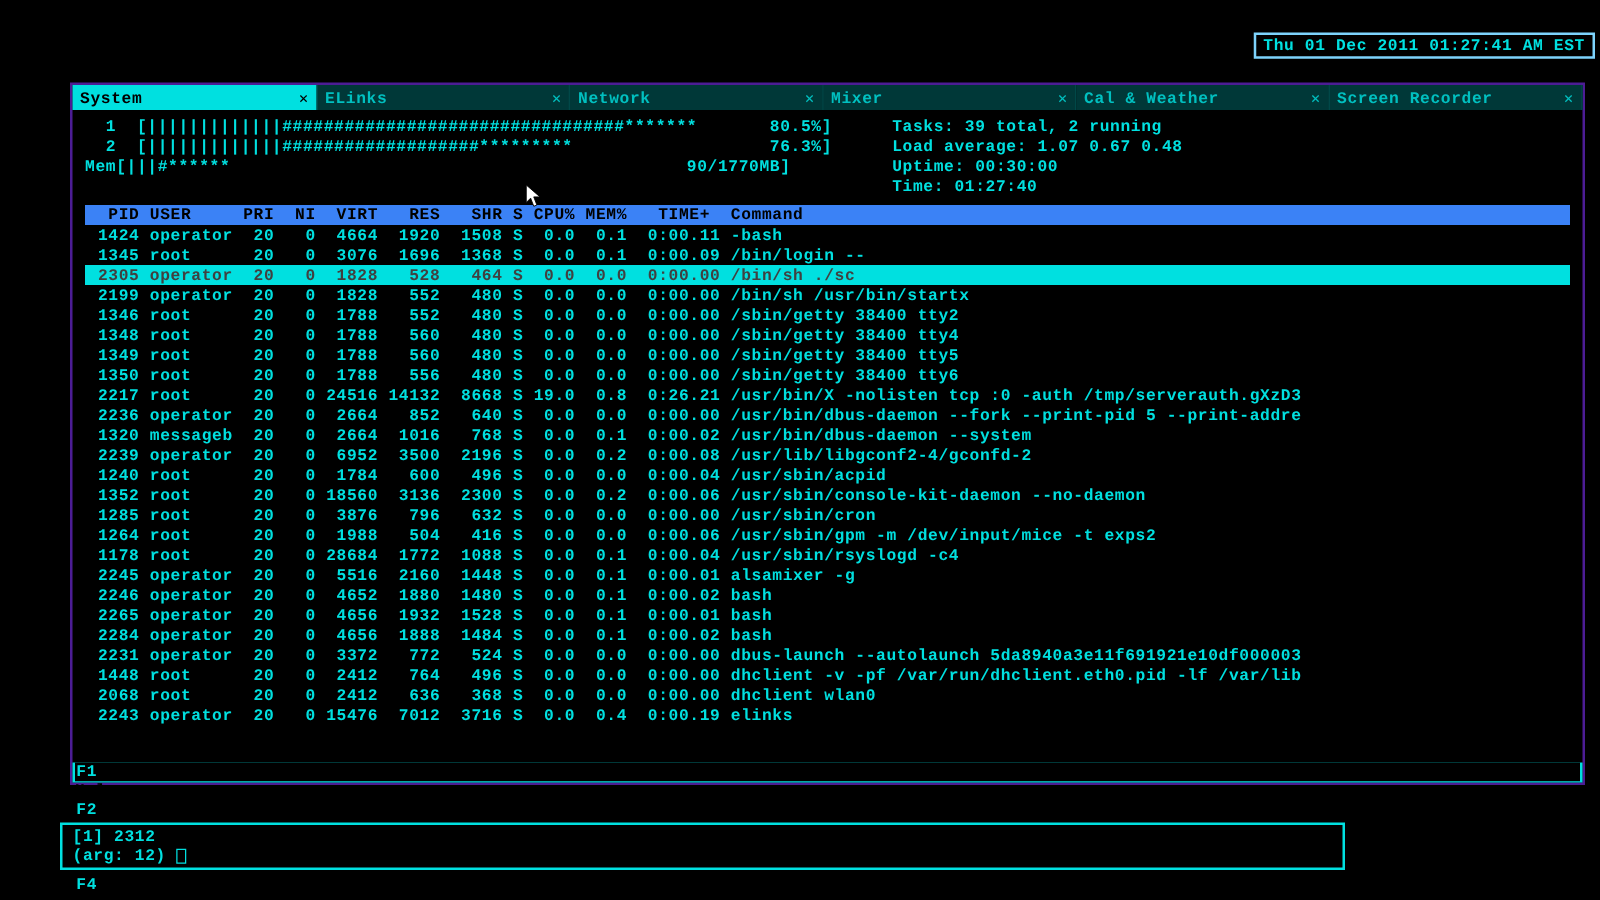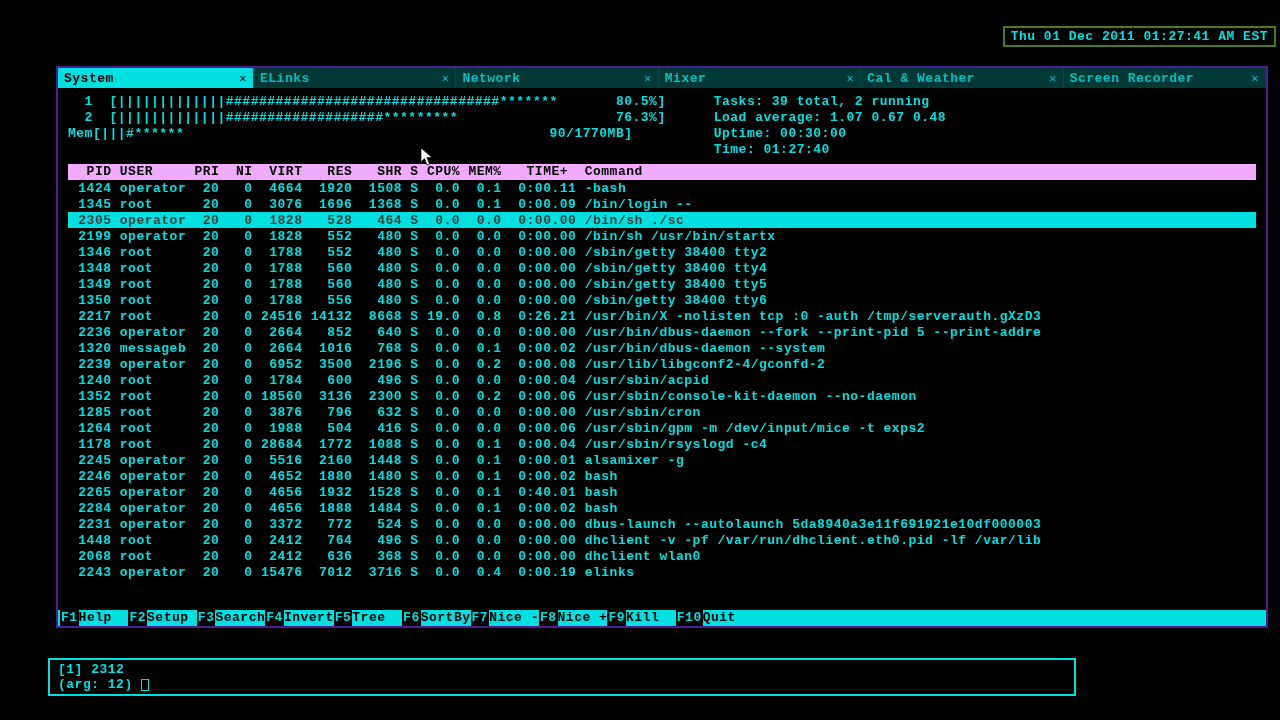--- a/index.html
+++ b/index.html
@@ -10,21 +10,21 @@
     overflow: hidden;
     font-family: "Courier New", monospace;
     font-size: 13px;
     color: #00e0e0;
     position: relative;
   }
   .clock {
     position: absolute;
     right: 4px;
     top: 26px;
-    border: 2px solid #4d7c0f;
+    border: 2px solid #7dd3fc;
     padding: 1px 6px;
     color: #00e0e0;
     font-weight: bold;
     letter-spacing: 0.5px;
   }
   .window {
     position: absolute;
     left: 56px;
     top: 66px;
     width: 1212px;
@@ -73,21 +73,21 @@
   .meters {
     font-weight: bold;
     white-space: pre;
     letter-spacing: 0.5px;
     margin-bottom: 6px;
     display: flex;
     gap: 48px;
   }
   .meters-left, .meters-right { white-space: pre; }
   .header-row {
-    background: #f0abfc;
+    background: #3b82f6;
     color: #000;
     font-weight: bold;
     white-space: pre;
     padding: 0 2px;
     letter-spacing: 0.5px;
   }
   .proc-table {
     flex: 1;
     overflow: hidden;
   }
@@ -105,20 +105,21 @@
   }
   .footer {
     background: #00e0e0;
     color: #000;
     font-weight: bold;
     white-space: pre;
     padding: 0 2px;
     letter-spacing: 0.5px;
     height: 16px;
     display: flex;
+    flex-direction: column;
   }
   .footer .fk { background: #000; color: #00e0e0; padding: 0 1px; }
   .footer .flabel { color: #000; margin-right: 0; }
   .bottom-bar {
     position: absolute;
     left: 48px;
     bottom: 24px;
     width: 1028px;
     border: 2px solid #00e0e0;
     background: #000;
@@ -201,21 +202,21 @@
         <div class="proc-row"> 2236 operator  20   0  2664   852   640 S  0.0  0.0  0:00.00 /usr/bin/dbus-daemon --fork --print-pid 5 --print-addre</div>
         <div class="proc-row"> 1320 messageb  20   0  2664  1016   768 S  0.0  0.1  0:00.02 /usr/bin/dbus-daemon --system</div>
         <div class="proc-row"> 2239 operator  20   0  6952  3500  2196 S  0.0  0.2  0:00.08 /usr/lib/libgconf2-4/gconfd-2</div>
         <div class="proc-row"> 1240 root      20   0  1784   600   496 S  0.0  0.0  0:00.04 /usr/sbin/acpid</div>
         <div class="proc-row"> 1352 root      20   0 18560  3136  2300 S  0.0  0.2  0:00.06 /usr/sbin/console-kit-daemon --no-daemon</div>
         <div class="proc-row"> 1285 root      20   0  3876   796   632 S  0.0  0.0  0:00.00 /usr/sbin/cron</div>
         <div class="proc-row"> 1264 root      20   0  1988   504   416 S  0.0  0.0  0:00.06 /usr/sbin/gpm -m /dev/input/mice -t exps2</div>
         <div class="proc-row"> 1178 root      20   0 28684  1772  1088 S  0.0  0.1  0:00.04 /usr/sbin/rsyslogd -c4</div>
         <div class="proc-row"> 2245 operator  20   0  5516  2160  1448 S  0.0  0.1  0:00.01 alsamixer -g</div>
         <div class="proc-row"> 2246 operator  20   0  4652  1880  1480 S  0.0  0.1  0:00.02 bash</div>
-        <div class="proc-row"> 2265 operator  20   0  4656  1932  1528 S  0.0  0.1  0:40.01 bash</div>
+        <div class="proc-row"> 2265 operator  20   0  4656  1932  1528 S  0.0  0.1  0:00.01 bash</div>
         <div class="proc-row"> 2284 operator  20   0  4656  1888  1484 S  0.0  0.1  0:00.02 bash</div>
         <div class="proc-row"> 2231 operator  20   0  3372   772   524 S  0.0  0.0  0:00.00 dbus-launch --autolaunch 5da8940a3e11f691921e10df000003</div>
         <div class="proc-row"> 1448 root      20   0  2412   764   496 S  0.0  0.0  0:00.00 dhclient -v -pf /var/run/dhclient.eth0.pid -lf /var/lib</div>
         <div class="proc-row"> 2068 root      20   0  2412   636   368 S  0.0  0.0  0:00.00 dhclient wlan0</div>
         <div class="proc-row"> 2243 operator  20   0 15476  7012  3716 S  0.0  0.4  0:00.19 elinks</div>
       </div>
   </div>
   <div class="footer" id="footer"><span class="fk">F1</span><span class="flabel">Help  </span><span class="fk">F2</span><span class="flabel">Setup </span><span class="fk">F3</span><span class="flabel">Search</span><span class="fk">F4</span><span class="flabel">Invert</span><span class="fk">F5</span><span class="flabel">Tree  </span><span class="fk">F6</span><span class="flabel">SortBy</span><span class="fk">F7</span><span class="flabel">Nice -</span><span class="fk">F8</span><span class="flabel">Nice +</span><span class="fk">F9</span><span class="flabel">Kill  </span><span class="fk">F10</span><span class="flabel">Quit  </span></div>
 </div>
 

